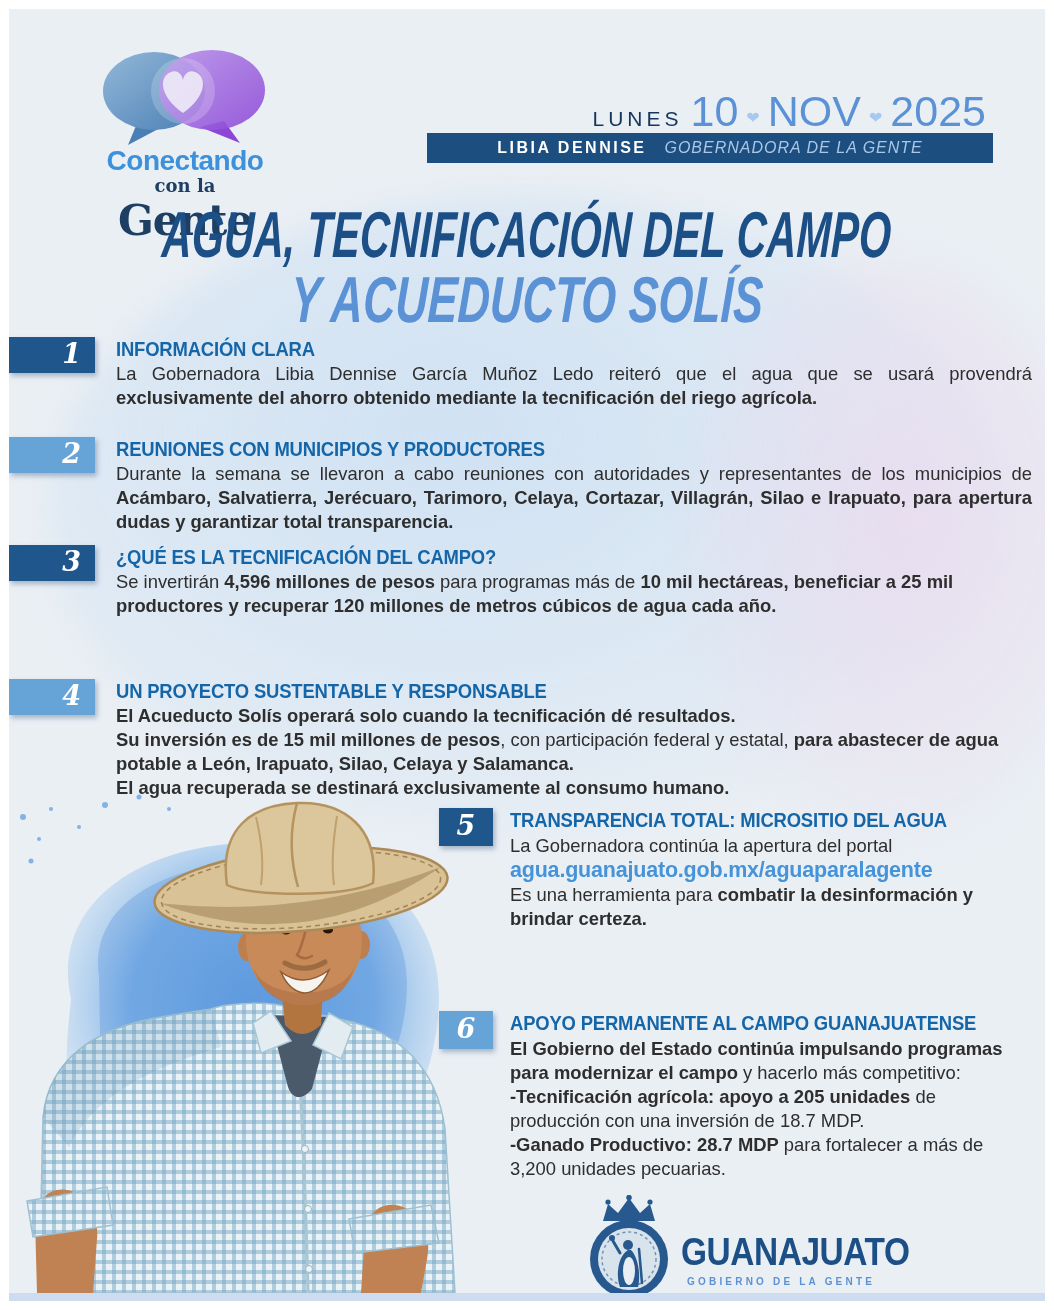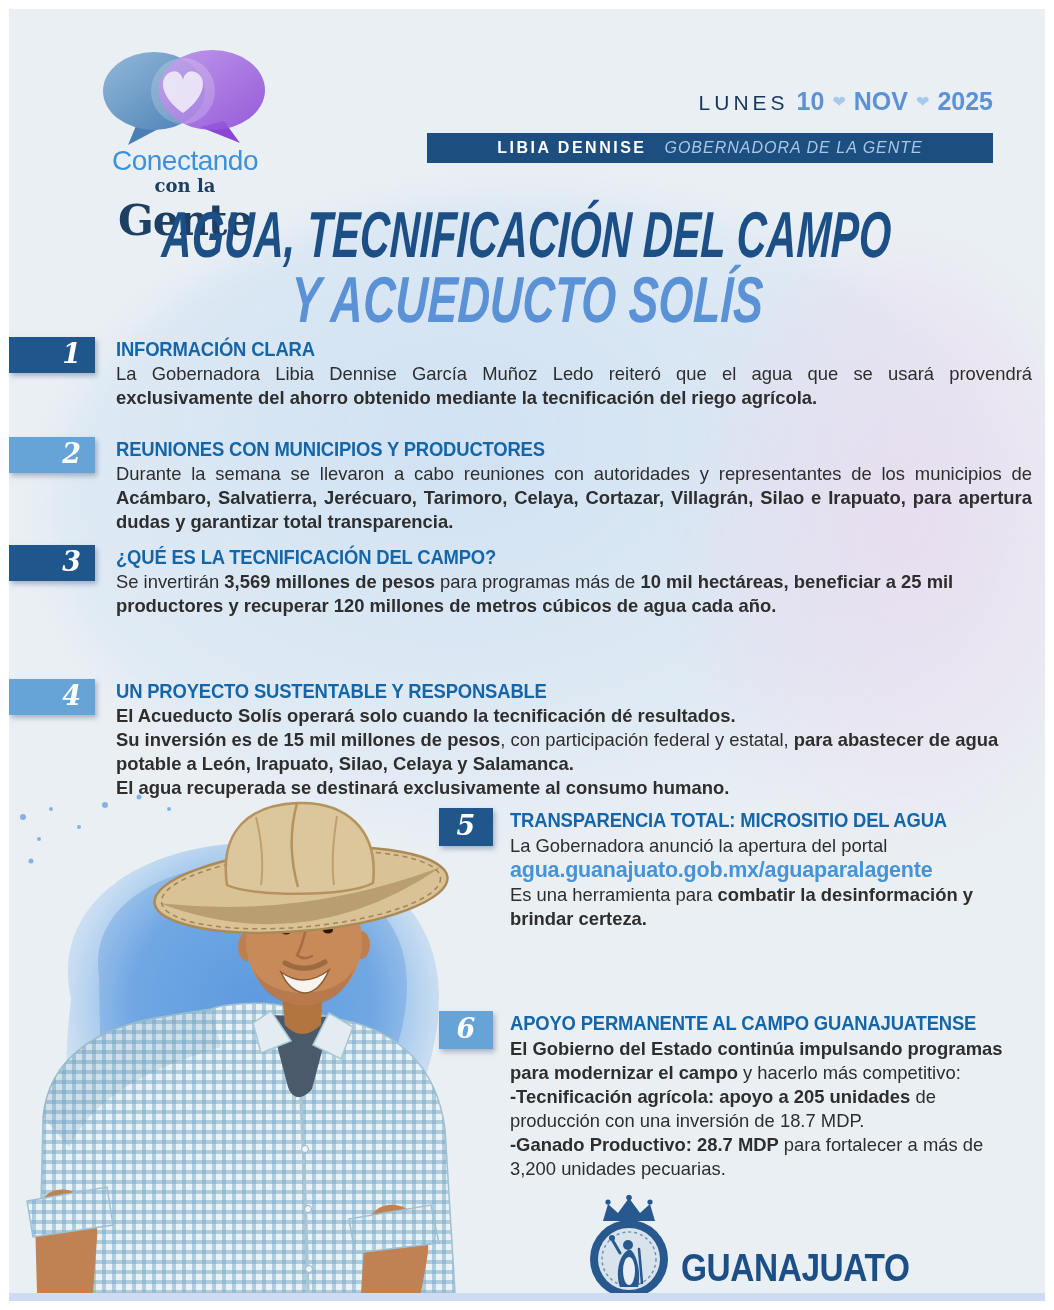--- a/index.html
+++ b/index.html
@@ -11,29 +11,29 @@
   .bg-bubble-blue{position:absolute;left:40px;top:185px;width:960px;height:640px;border-radius:50%;
     background:radial-gradient(ellipse at 42% 38%, rgba(199,221,243,.75) 0%, rgba(205,225,244,.35) 55%, rgba(205,225,244,0) 78%);
     filter:blur(14px);}
   .bg-bubble-pink{position:absolute;left:680px;top:250px;width:400px;height:580px;border-radius:50%;
     background:radial-gradient(ellipse at 55% 45%, rgba(233,218,238,.8) 0%, rgba(233,218,238,.3) 55%, rgba(233,218,238,0) 78%);
     filter:blur(18px);}
 
   
   .logo{position:absolute;left:86px;top:40px;width:180px;text-align:center;}
   .logo svg{display:block;margin:0 auto;}
-  .logo-line1{font-size:28px;font-weight:400;color:var(--logo_blue);letter-spacing:-0.5px;margin-top:-4px;}
+  .logo-line1{font-size:28px;font-weight:700;color:var(--logo_blue);letter-spacing:-0.5px;margin-top:-4px;}
   .logo-line2{font-family:"DejaVu Serif",serif;color:var(--logo_navy);margin-top:-2px;}
   .logo-line2 .small{font-size:18px;font-weight:700;}
   .logo-line2 .big{font-size:42px;font-weight:700;letter-spacing:-1px;}
 
   
-  .dateline{position:absolute;top:78px;right:52px;display:flex;align-items:baseline;gap:8px;white-space:nowrap;}
+  .dateline{position:absolute;top:78px;right:59px;display:flex;align-items:baseline;gap:8px;white-space:nowrap;}
   .date-label{font-size:21px;letter-spacing:4px;color:var(--navy);font-weight:400;}
-  .date-big{font-size:25px;font-weight:700;color:var(--date_blue);letter-spacing:0px;}
+  .date-big{font-size:43px;font-weight:400;color:var(--date_blue);letter-spacing:0px;}
   .date-heart{font-size:16px;color:var(--heart_blue);position:relative;top:-3px;}
   .banner{position:absolute;top:124px;right:52px;width:566px;height:30px;background:var(--banner_bg);
     display:flex;align-items:center;justify-content:center;gap:18px;white-space:nowrap;}
   .banner-name{color:#ffffff;font-weight:700;font-size:16px;letter-spacing:2.5px;}
   .banner-role{color:var(--banner_role);font-style:italic;font-size:16px;letter-spacing:1px;}
 
   
   .title{position:absolute;top:200px;left:0;width:100%;text-align:center;line-height:51px;white-space:nowrap;}
   .title-line{display:inline-block;font-weight:700;font-style:italic;font-size:56px;letter-spacing:0px;}
   .title-line.l1{color:var(--title_dark);transform:scale(0.74,1.16) skewX(-3deg);}
@@ -57,21 +57,21 @@
   .section.right .sec-body{left:71px;top:30px;width:505px;}
   .sec-body .link{font-weight:700;font-size:21.5px;color:var(--link_blue);letter-spacing:-0.2px;}
 
   #s1{top:326px;} #s2{top:426px;} #s3{top:534px;} #s4{top:668px;}
   #s5{top:795px;} #s6{top:998px;}
 
   
   .photo{position:absolute;left:0;top:778px;width:468px;height:506px;}
 
   
-  .footer-brand{position:absolute;left:578px;top:1186px;display:flex;align-items:flex-end;gap:8px;}
+  .footer-brand{position:absolute;left:578px;top:1186px;display:flex;align-items:center;gap:8px;}
   .brand-text{padding-top:20px;}
   .brand-name{display:inline-block;font-weight:700;font-size:38px;color:var(--brand_navy);letter-spacing:-0.5px;
     transform:scaleX(.88);transform-origin:left center;white-space:nowrap;}
   .brand-tagline{font-weight:700;font-size:10px;color:var(--brand_light);letter-spacing:3.2px;margin-top:2px;margin-left:6px;white-space:nowrap;}
 
   .bottom-strip{position:absolute;left:0;bottom:0;width:100%;height:8px;background:var(--bottom_strip);}
 </style>
 </head>
 <body>
 
@@ -139,21 +139,21 @@
       <span class="sec-heading">REUNIONES CON MUNICIPIOS Y PRODUCTORES</span>
       <div class="sec-body just">
           <p><span>Durante la semana se llevaron a cabo reuniones con autoridades y representantes de los municipios de </span><span class="b">Acámbaro, Salvatierra, Jerécuaro, Tarimoro, Celaya, Cortazar, Villagrán, Silao e Irapuato, para apertura dudas y garantizar total transparencia.</span></p>
         </div>
     </div>
 
     <div class="section" id="s3">
       <div class="badge full">3</div>
       <span class="sec-heading">¿QUÉ ES LA TECNIFICACIÓN DEL CAMPO?</span>
       <div class="sec-body">
-          <p><span>Se invertirán </span><span class="b">3,569 millones de pesos</span><span> para programas más de </span><span class="b">10 mil hectáreas, beneficiar a 25 mil productores y recuperar 120 millones de metros cúbicos de agua cada año.</span></p>
+          <p><span>Se invertirán </span><span class="b">4,596 millones de pesos</span><span> para programas más de </span><span class="b">10 mil hectáreas, beneficiar a 25 mil productores y recuperar 120 millones de metros cúbicos de agua cada año.</span></p>
         </div>
     </div>
 
     <div class="section" id="s4">
       <div class="badge full light">4</div>
       <span class="sec-heading">UN PROYECTO SUSTENTABLE Y RESPONSABLE</span>
       <div class="sec-body">
           <p><span class="b">El Acueducto Solís operará solo cuando la tecnificación dé resultados.</span></p>
           <p><span class="b">Su inversión es de 15 mil millones de pesos</span><span>, con participación federal y estatal, </span><span class="b">para abastecer de agua potable a León, Irapuato, Silao, Celaya y Salamanca.</span></p>
           <p><span class="b">El agua recuperada se destinará exclusivamente al consumo humano.</span></p>
@@ -235,21 +235,21 @@
       <path d="M28 506 L26 432 C 28 410 44 398 62 404 C 80 410 90 428 88 452 L84 506 Z" fill="#c08252"></path>
       <path d="M18 414 L98 400 L104 438 L24 450 Z" fill="url(#plaid)" stroke="#9fc0d2" stroke-width="1.5"></path>
       <path d="M352 506 L356 444 C 360 420 380 412 398 422 C 416 432 422 452 418 472 L412 506 Z" fill="#c08252"></path>
       <path d="M340 432 L422 418 L430 456 L346 466 Z" fill="url(#plaid)" stroke="#9fc0d2" stroke-width="1.5"></path>
     </svg>
 
     <div class="section right" id="s5">
       <div class="badge sq">5</div>
       <span class="sec-heading">TRANSPARENCIA TOTAL: MICROSITIO DEL AGUA</span>
       <div class="sec-body">
-          <p><span>La Gobernadora anunció la apertura del portal</span></p>
+          <p><span>La Gobernadora continúa la apertura del portal</span></p>
           <p><span class="link">agua.guanajuato.gob.mx/aguaparalagente</span></p>
           <p><span>Es una herramienta para </span><span class="b">combatir la desinformación y brindar certeza.</span></p>
         </div>
     </div>
 
     <div class="section right" id="s6">
       <div class="badge sq light">6</div>
       <span class="sec-heading">APOYO PERMANENTE AL CAMPO GUANAJUATENSE</span>
       <div class="sec-body">
           <p><span class="b">El Gobierno del Estado continúa impulsando programas para modernizar el campo</span><span> y hacerlo más competitivo:</span></p>

